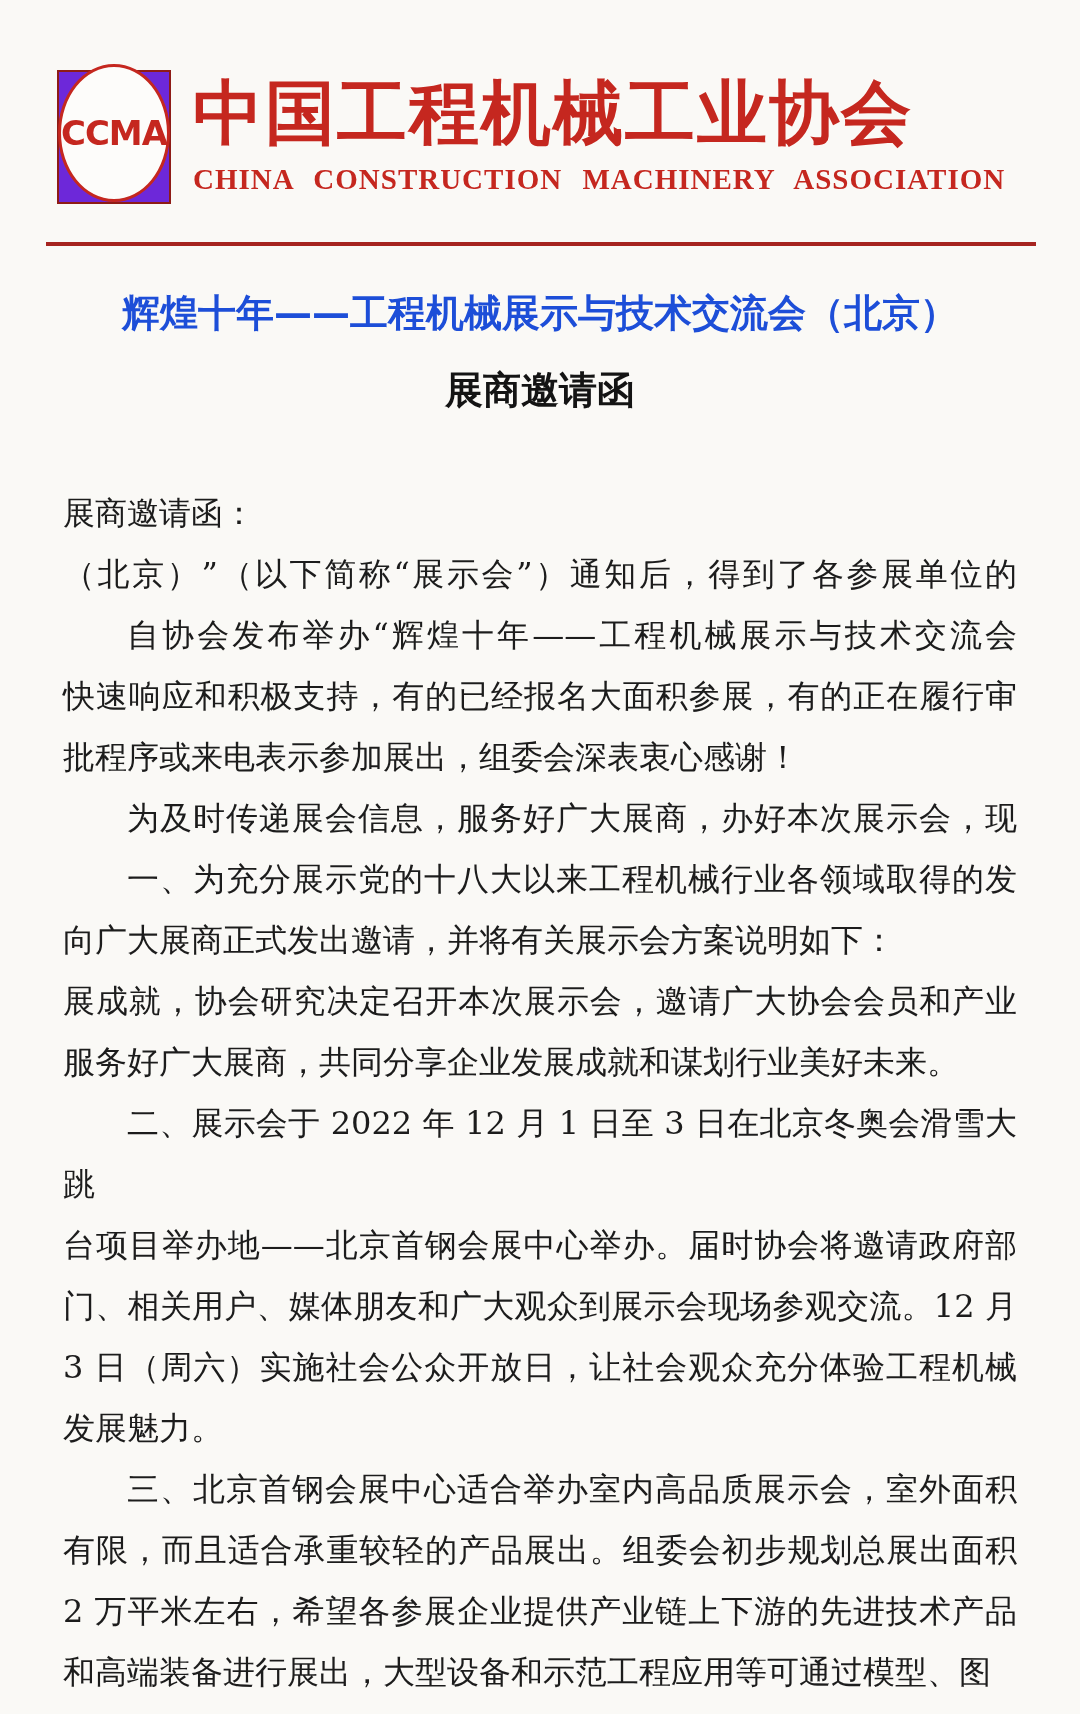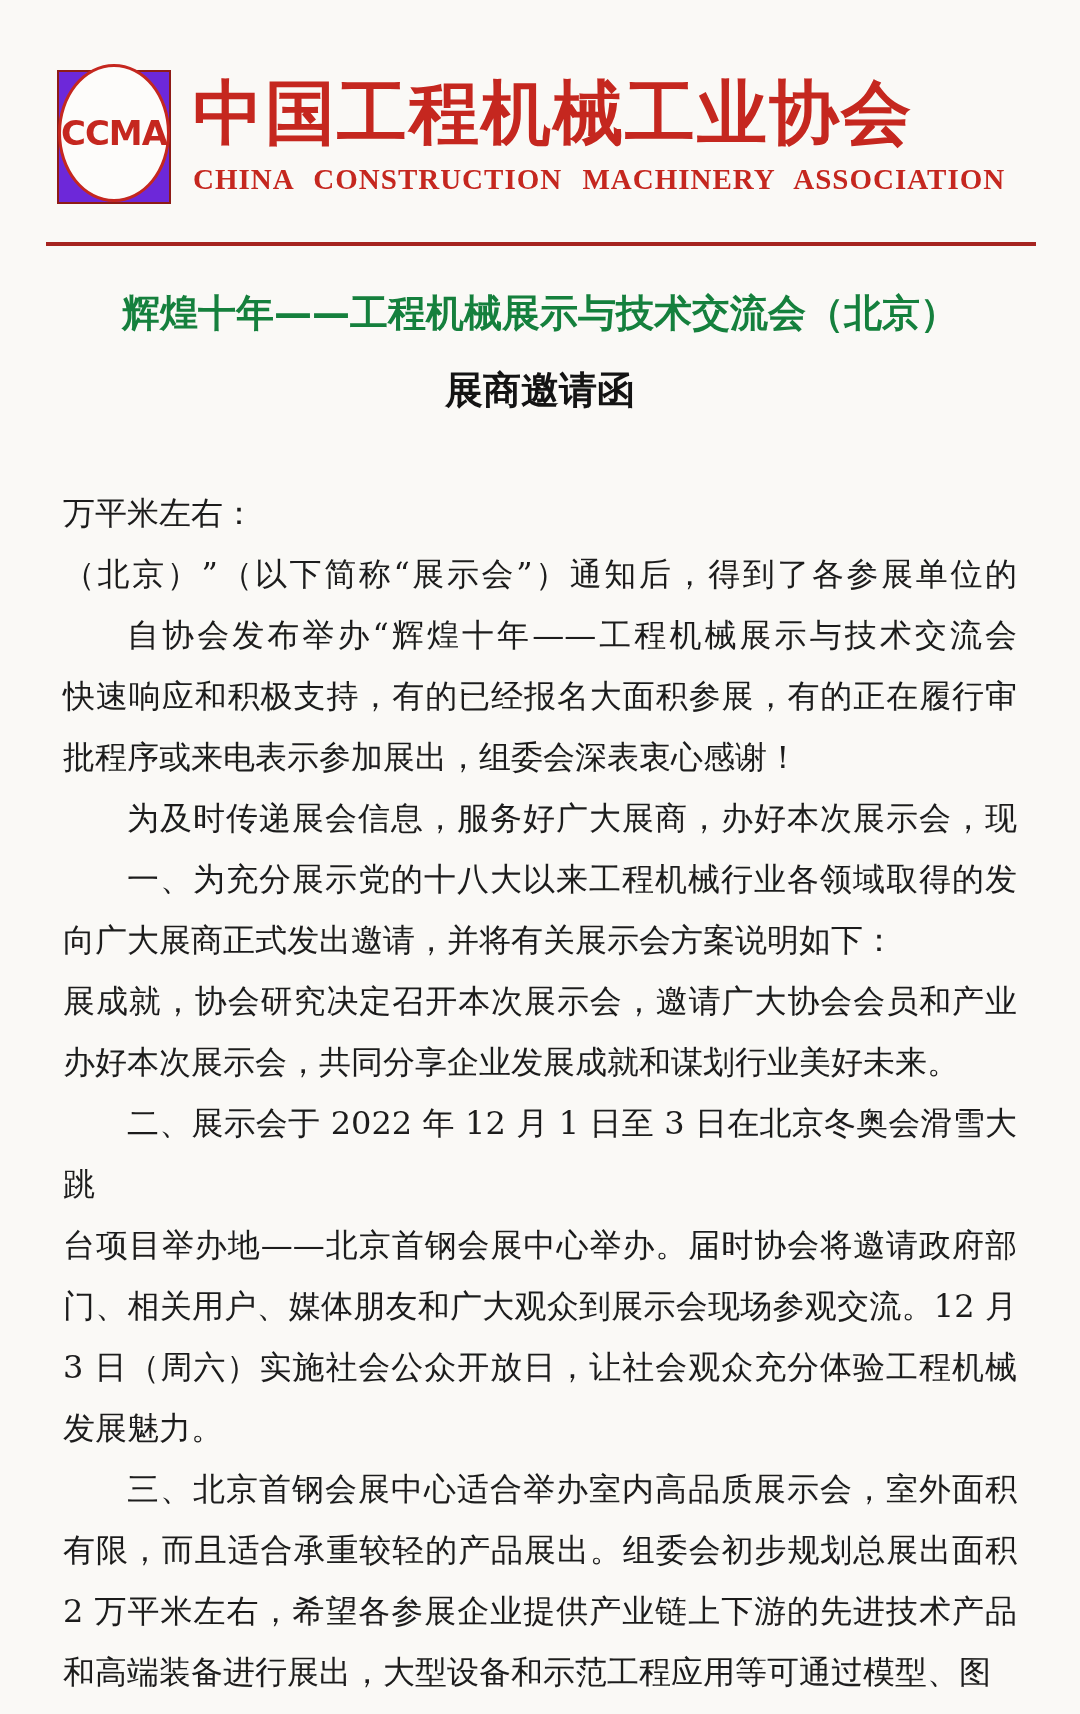--- a/index.html
+++ b/index.html
@@ -80,21 +80,21 @@
   }
 
   
   .doc-title {
     margin: 44px 0 0;
     text-align: center;
     font-family: "DejaVu Sans", "Liberation Sans", sans-serif;
     font-weight: bold;
     font-size: 38px;
     line-height: 46px;
-    color: #15803d;
+    color: #1d4ed8;
   }
   .doc-subtitle {
     margin: 31px 8px 0;
     text-align: center;
     font-family: "DejaVu Sans", "Liberation Sans", sans-serif;
     font-weight: bold;
     font-size: 38px;
     line-height: 46px;
     color: #141414;
   }
@@ -129,30 +129,30 @@
       <div class="org-en">CHINA CONSTRUCTION MACHINERY ASSOCIATION</div>
     </div>
   </header>
 
   <div class="divider"></div>
 
   <main>
     <h1 class="doc-title">辉煌十年——工程机械展示与技术交流会（北京）</h1>
     <h2 class="doc-subtitle">展商邀请函</h2>
     <section class="letter-body">
-        <div class="line para-end">万平米左右：</div>
+        <div class="line para-end">展商邀请函：</div>
         <div class="line">（北京）”（以下简称“展示会”）通知后，得到了各参展单位的</div>
         <div class="line indent">自协会发布举办“辉煌十年——工程机械展示与技术交流会</div>
         <div class="line">快速响应和积极支持，有的已经报名大面积参展，有的正在履行审</div>
         <div class="line para-end">批程序或来电表示参加展出，组委会深表衷心感谢！</div>
         <div class="line indent">为及时传递展会信息，服务好广大展商，办好本次展示会，现</div>
         <div class="line indent">一、为充分展示党的十八大以来工程机械行业各领域取得的发</div>
         <div class="line para-end">向广大展商正式发出邀请，并将有关展示会方案说明如下：</div>
         <div class="line">展成就，协会研究决定召开本次展示会，邀请广大协会会员和产业</div>
-        <div class="line para-end">办好本次展示会，共同分享企业发展成就和谋划行业美好未来。</div>
+        <div class="line para-end">服务好广大展商，共同分享企业发展成就和谋划行业美好未来。</div>
         <div class="line indent">二、展示会于 2022 年 12 月 1 日至 3 日在北京冬奥会滑雪大跳</div>
         <div class="line">台项目举办地——北京首钢会展中心举办。届时协会将邀请政府部</div>
         <div class="line">门、相关用户、媒体朋友和广大观众到展示会现场参观交流。12 月</div>
         <div class="line">3 日（周六）实施社会公众开放日，让社会观众充分体验工程机械</div>
         <div class="line para-end">发展魅力。</div>
         <div class="line indent">三、北京首钢会展中心适合举办室内高品质展示会，室外面积</div>
         <div class="line">有限，而且适合承重较轻的产品展出。组委会初步规划总展出面积</div>
         <div class="line">2 万平米左右，希望各参展企业提供产业链上下游的先进技术产品</div>
         <div class="line para-end">和高端装备进行展出，大型设备和示范工程应用等可通过模型、图</div>
       </section>

